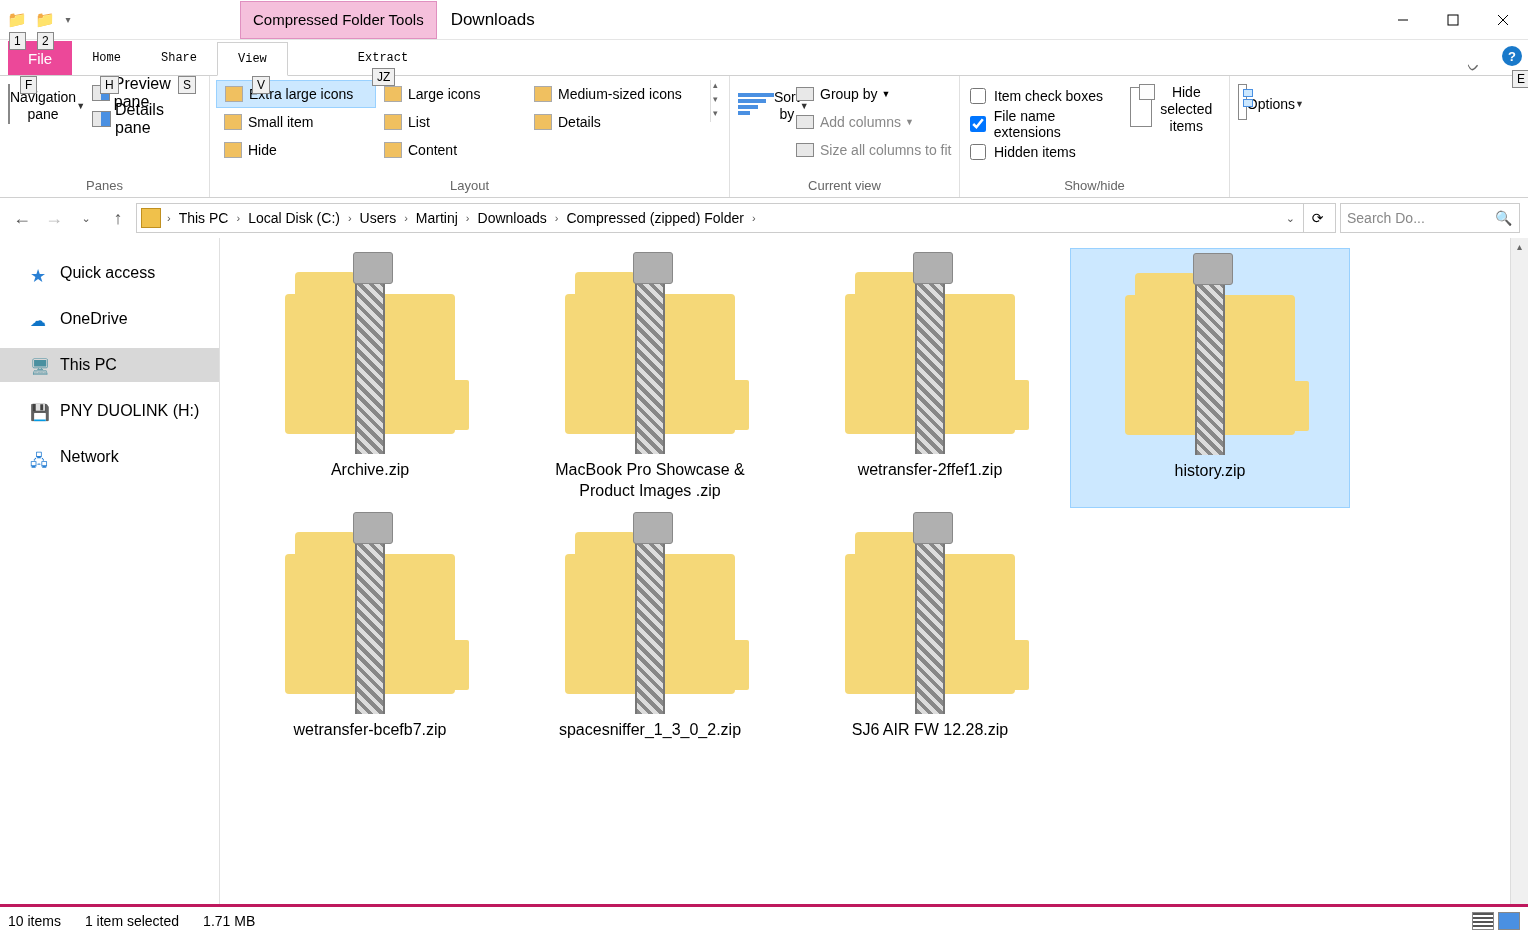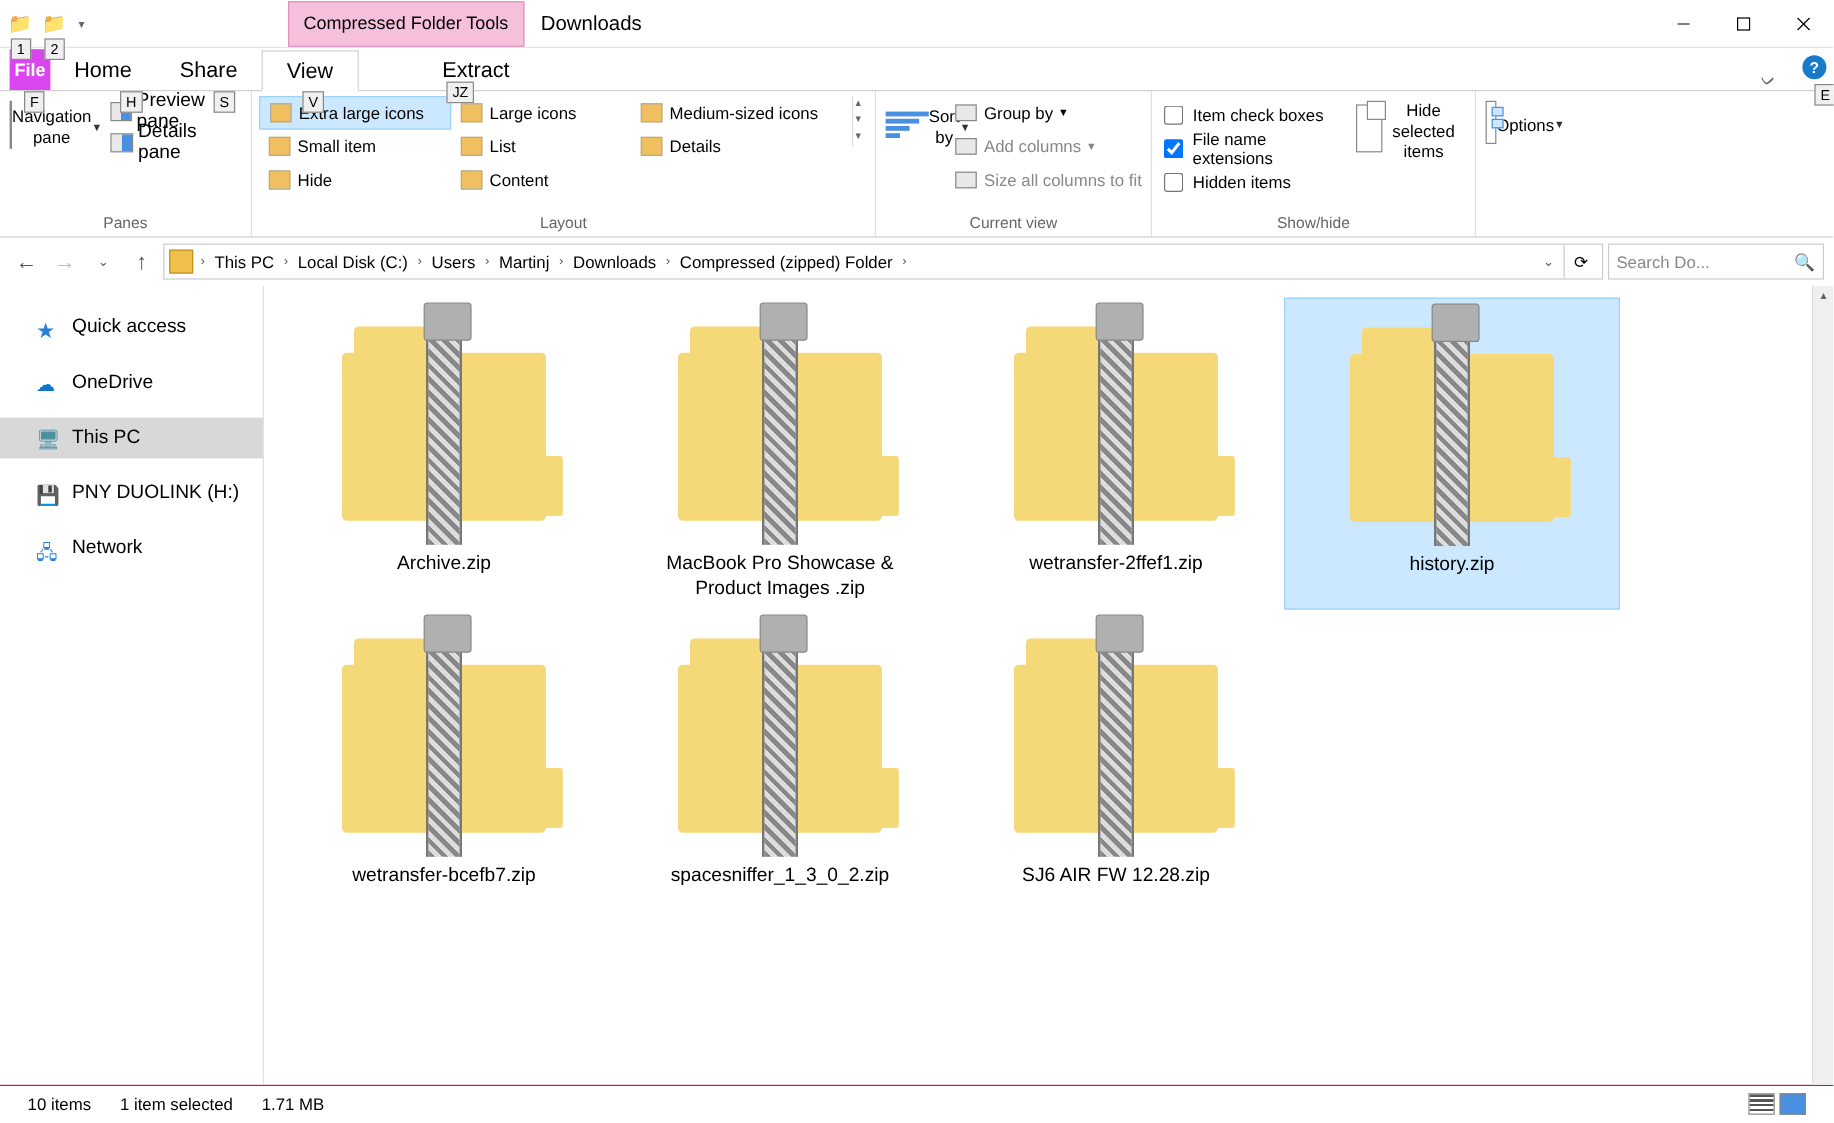--- a/index.html
+++ b/index.html
@@ -14,22 +14,22 @@
 .tool-tab { background: #f5c0dc; padding: 6px 12px; border: 1px solid #e090c0; font-size: 15px; height: 38px; display: flex; align-items: center; }
 .titlebar .title { font-size: 17px; padding-left: 14px; }
 .win-controls { margin-left: auto; display: flex; }
 .win-btn { width: 50px; height: 40px; display: flex; align-items: center; justify-content: center; font-size: 14px; font-family: "Segoe UI", sans-serif; }
 .win-btn svg { display: block; }
 
 .keytip { position: absolute; background: #f0f0f0; border: 1px solid #888; font-size: 12px; padding: 0 4px; line-height: 16px; color: #000; z-index: 10; }
 
 
 .ribbon-tabs { height: 36px; display: flex; align-items: flex-end; padding-left: 8px; border-bottom: 1px solid #d0d0d0; position: relative; }
-.file-tab { background: #d946ef; color: #fff; padding: 6px 4px; font-size: 15px; position: relative; height: 34px; display: flex; align-items: center; font-weight: bold; }
-.r-tab { padding: 6px 20px; font-size: 18px; height: 34px; display: flex; align-items: center; position: relative; cursor: default; }
+.file-tab { background: #ec4899; color: #fff; padding: 6px 20px; font-size: 15px; position: relative; height: 34px; display: flex; align-items: center; }
+.r-tab { padding: 6px 20px; font-size: 12px; height: 34px; display: flex; align-items: center; position: relative; cursor: default; font-family: Liberation Mono, monospace; }
 .r-tab.active { border: 1px solid #d0d0d0; border-bottom: 1px solid #fff; margin-bottom: -1px; background: #fff; }
 .ribbon-tabs .collapse { margin-left: auto; margin-right: 40px; font-size: 14px; color: #666; padding: 0 8px; }
 .help-icon { position: absolute; right: 6px; top: 6px; width: 20px; height: 20px; border-radius: 50%; background: #1979ca; color: #fff; display: flex; align-items: center; justify-content: center; font-size: 13px; font-weight: bold; }
 
 
 .ribbon { height: 122px; display: flex; border-bottom: 1px solid #d0d0d0; background: #fff; }
 .ribbon-group { display: flex; flex-direction: column; border-right: 1px solid #e0e0e0; padding: 4px 6px 2px; }
 .ribbon-group .group-body { flex: 1; display: flex; align-items: flex-start; }
 .ribbon-group .group-label { text-align: center; font-size: 13px; color: #666; padding: 2px 0; }
 
@@ -98,21 +98,21 @@
 .zip-folder::before { content: ""; position: absolute; top: -22px; left: 10px; width: 60px; height: 24px; background: #f5d878; border-radius: 4px 4px 0 0; }
 .zip-tab { position: absolute; right: -14px; bottom: 24px; width: 26px; height: 50px; background: #f5d878; border-radius: 2px; }
 .zipper { position: absolute; left: 50%; transform: translateX(-50%); top: 0; width: 30px; height: 200px; background: repeating-linear-gradient(45deg, #888, #888 4px, #ddd 4px, #ddd 8px); border-left: 2px solid #777; border-right: 2px solid #777; }
 .zipper::before { content: ""; position: absolute; top: -2px; left: -4px; width: 38px; height: 30px; background: #b0b0b0; border: 1px solid #888; border-radius: 3px; }
 .file-name { font-size: 16px; line-height: 1.3; max-width: 240px; }
 
 .vscroll { position: absolute; right: 0; top: 0; width: 18px; height: 100%; background: #f0f0f0; border-left: 1px solid #ddd; }
 .vscroll .thumb-up { height: 18px; text-align: center; font-size: 10px; color: #666; line-height: 18px; }
 
 
-.statusbar { height: 30px; border-top: 1px solid #be185d; display: flex; align-items: center; padding: 0 23px; font-size: 14px; gap: 24px; }
+.statusbar { height: 30px; border-top: 3px solid #be185d; display: flex; align-items: center; padding: 0 8px; font-size: 14px; gap: 24px; }
 .statusbar .views { margin-left: auto; display: flex; gap: 4px; }
 .view-btn { width: 22px; height: 18px; border: 1px solid #888; display: inline-block; }
 .view-btn.details { background: repeating-linear-gradient(#555,#555 2px,#fff 2px,#fff 4px); }
 .view-btn.large { background: #4a90e2; }
 </style>
 </head>
 <body>
 
 <div class="titlebar">
   <div class="qat">

